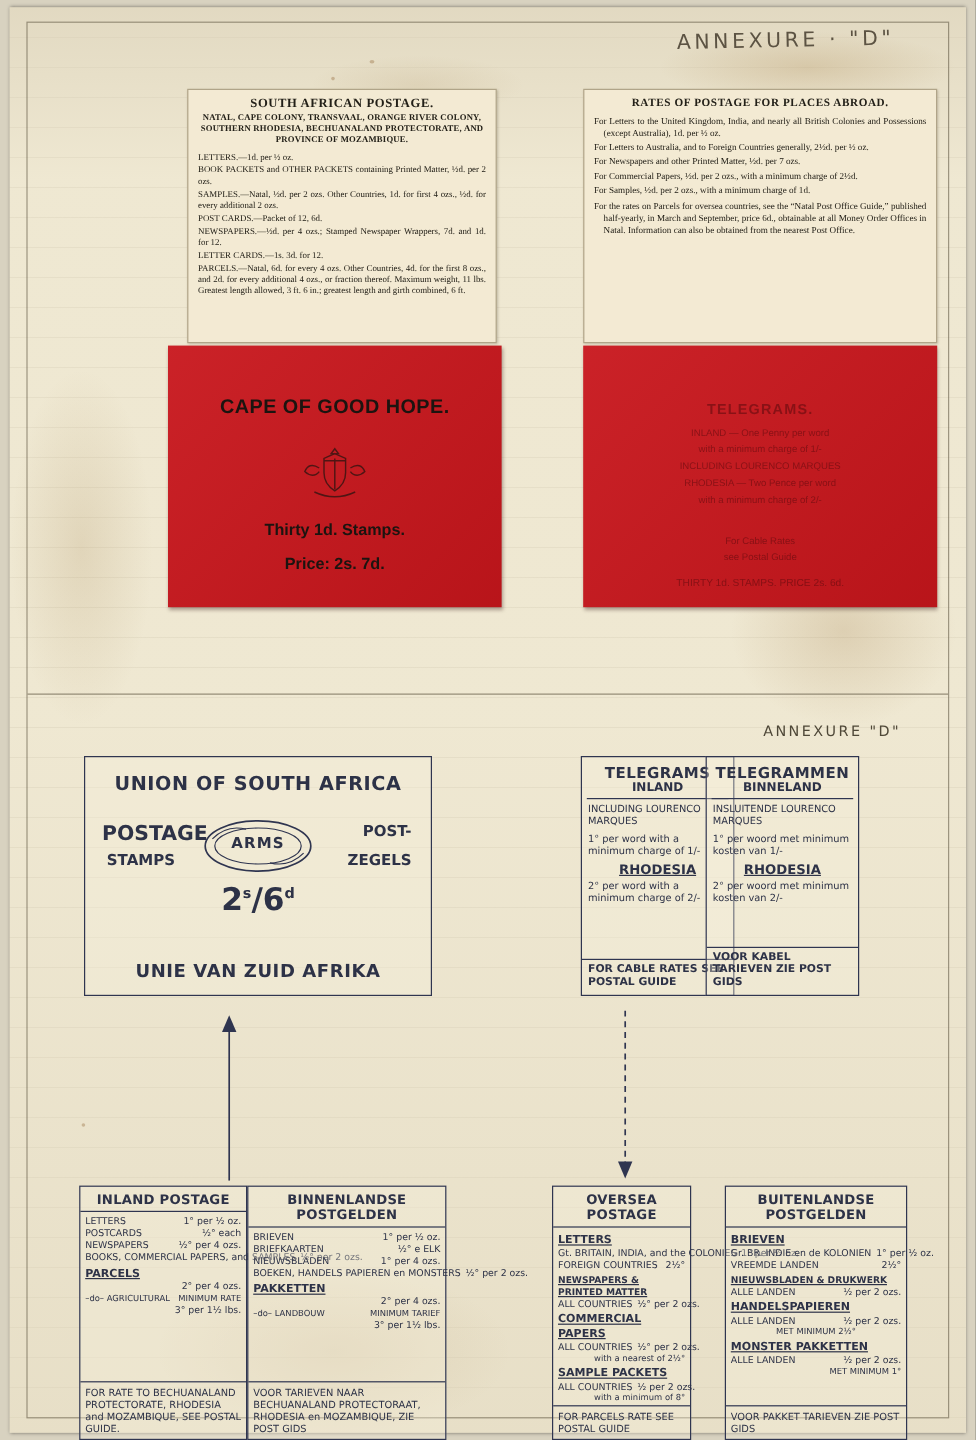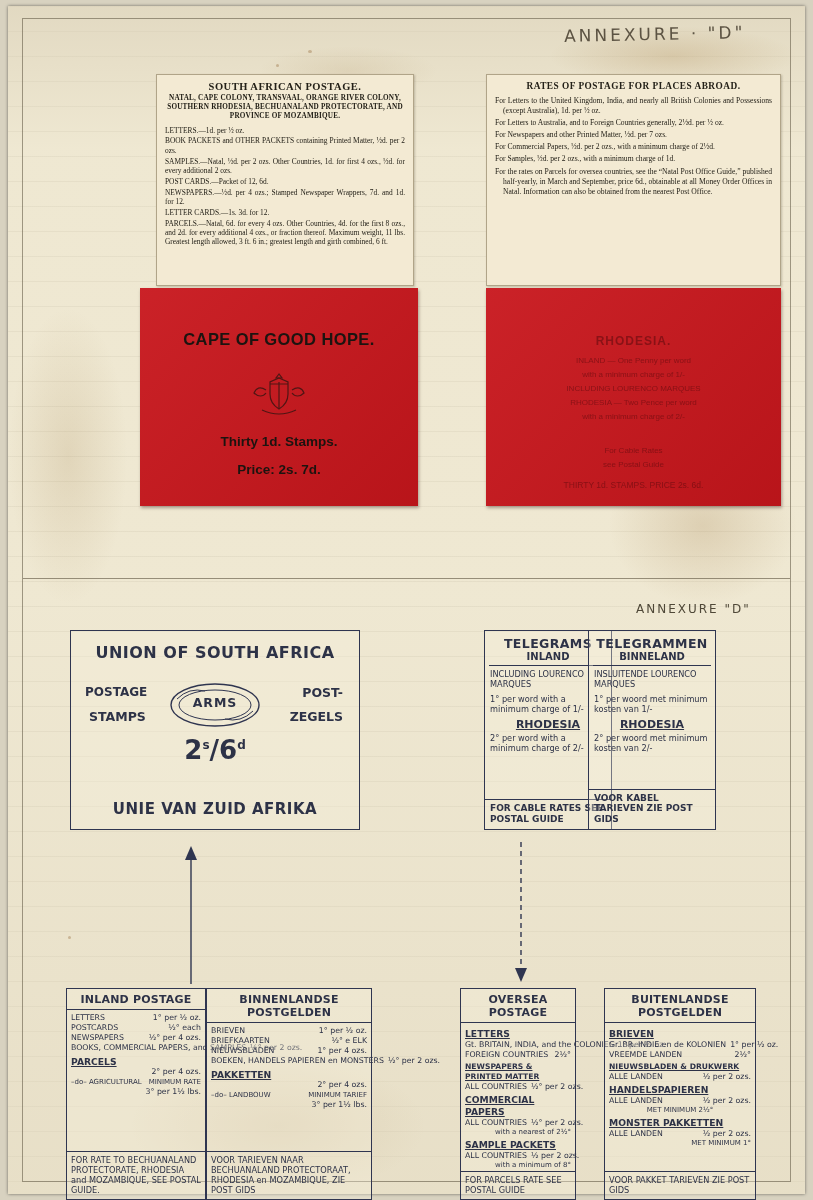--- a/index.html
+++ b/index.html
@@ -197,21 +197,21 @@
   
   #cover-design { left: 62px; top: 624px; width: 290px; height: 200px; }
   #cover-design .cd-title {
     position: absolute; left: 0; right: 0; top: 12px;
     text-align: center; font-size: 16px; font-weight: bold; letter-spacing: 0.5px;
   }
   #cover-design .cd-bottom {
     position: absolute; left: 0; right: 0; bottom: 11px;
     text-align: center; font-size: 15px; font-weight: bold; letter-spacing: 0.5px;
   }
-  #cover-design .cd-l1 { position: absolute; left: 14px; top: 54px; font-size: 12px; font-weight: bold; }
+  #cover-design .cd-l1 { position: absolute; left: 14px; top: 54px; font-size: 17px; font-weight: bold; }
   #cover-design .cd-l2 { position: absolute; left: 18px; top: 78px; font-size: 12.5px; font-weight: bold; }
   #cover-design .cd-r1 { position: absolute; right: 16px; top: 54px; font-size: 12.5px; font-weight: bold; }
   #cover-design .cd-r2 { position: absolute; right: 16px; top: 78px; font-size: 12.5px; font-weight: bold; }
   #cover-design .cd-arms {
     position: absolute; left: 50%; top: 48px; transform: translateX(-50%);
     width: 96px; height: 52px;
   }
   #cover-design .cd-arms-label {
     position: absolute; left: 50%; top: 64px; transform: translateX(-50%);
     font-size: 12.5px; font-weight: bold; letter-spacing: 1px;
@@ -335,21 +335,21 @@
           <path d="M46 20 c6 -4 10 -2 12 3 c-4 4 -9 4 -12 0"></path>
           <path d="M33 4 l-3 4 h6 z"></path>
           <path d="M16 40 q17 8 34 0"></path>
         </g>
       </svg>
       <div class="bk-line2">Thirty 1d. Stamps.</div>
       <div class="bk-line3">Price: 2s. 7d.</div>
     </div>
 
     <div class="booklet booklet-right">
-      <div class="faded f-title">RHODESIA.</div>
+      <div class="faded f-title">TELEGRAMS.</div>
       <div class="faded f-l1">INLAND — One Penny per word</div>
       <div class="faded f-l2">with a minimum charge of 1/-</div>
       <div class="faded f-l3">INCLUDING LOURENCO MARQUES</div>
       <div class="faded f-l4">RHODESIA — Two Pence per word</div>
       <div class="faded f-l5">with a minimum charge of 2/-</div>
       <div class="faded f-l7">For Cable Rates</div>
       <div class="faded f-l8">see Postal Guide</div>
       <div class="faded f-l9">THIRTY 1d. STAMPS.  PRICE 2s. 6d.</div>
     </div>
 

